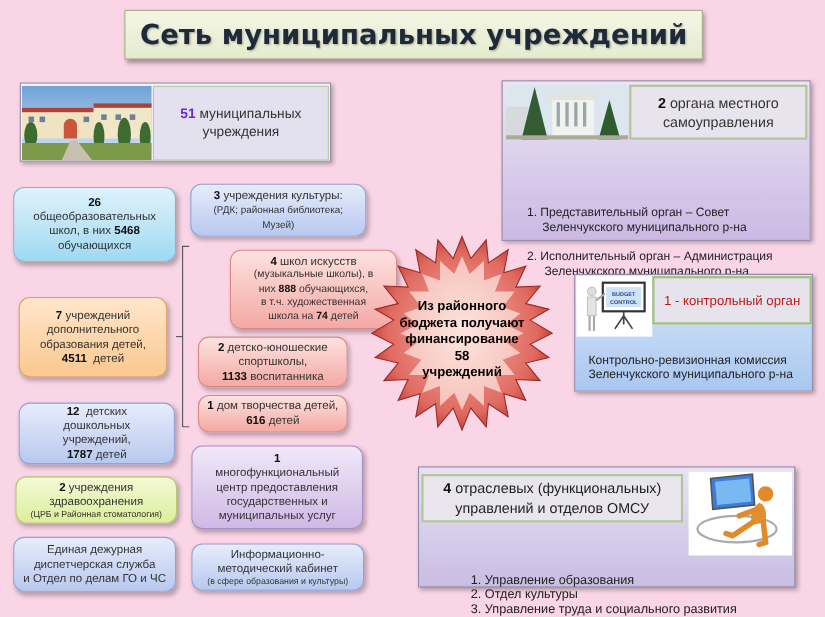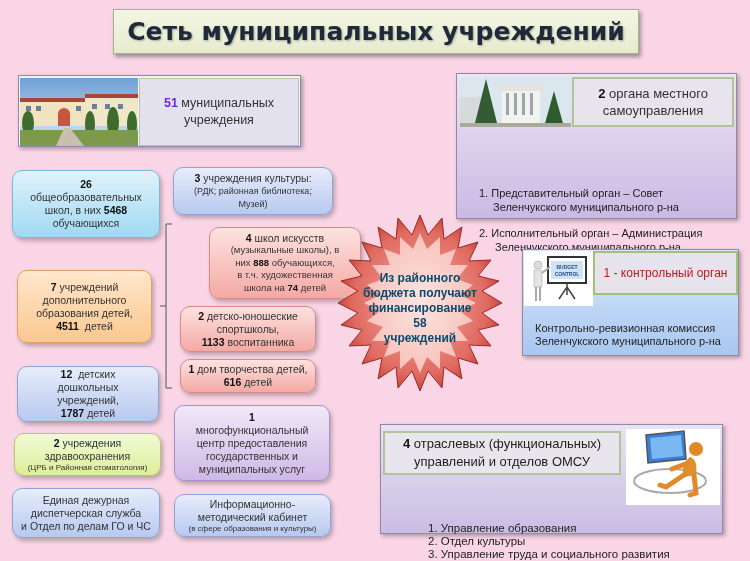--- a/index.html
+++ b/index.html
@@ -186,21 +186,21 @@
         <stop offset="1" stop-color="#b8302a"></stop>
       </radialGradient>
       <radialGradient id="innerG" cx="0.5" cy="0.5" r="0.5">
         <stop offset="0" stop-color="#fde4e0"></stop>
         <stop offset="1" stop-color="#f7c2bb"></stop>
       </radialGradient>
     </defs>
     <polygon fill="url(#starG)" stroke="#9a2a24" stroke-width="1" points="90,2 98,22 112,5 114,26 132,14 128,35 148,29 139,48 161,47 148,63 169,68 152,78 172,90 152,100 169,112 148,117 161,133 139,132 148,151 128,145 132,166 114,154 112,175 98,158 90,178 82,158 68,175 66,154 48,166 52,145 32,151 41,132 19,133 32,117 11,112 28,100 8,90 28,78 11,68 32,63 19,47 41,48 32,29 52,35 48,14 66,26 68,5 82,22"></polygon>
     <polygon fill="url(#innerG)" points="90,20 97,36 110,24 110,42 126,36 120,52 138,52 127,66 143,72 130,82 146,90 130,98 143,108 127,114 138,128 120,128 126,144 110,138 110,156 97,144 90,160 83,144 70,156 70,138 54,144 60,128 42,128 53,114 37,108 50,98 34,90 50,82 37,72 53,66 42,52 60,52 54,36 70,42 70,24 83,36"></polygon>
   </svg>
-  <div class="abs" style="left:0;top:58px;width:180px;text-align:center;font-weight:bold;font-size:12px;line-height:15px;color:#0c4a6e;">
+  <div class="abs" style="left:0;top:58px;width:180px;text-align:center;font-weight:bold;font-size:12px;line-height:15px;color:#000000;">
     <div>Из районного</div>
     <div>бюджета получают</div>
     <div>финансирование</div>
     <div>58</div>
     <div>учреждений</div>
   </div>
 </div>
 
 <div class="abs card" style="left:522px;top:249px;width:217px;height:107px;background:linear-gradient(#d8e8fb,#a9c7f0);">
   <div class="photo" style="left:1px;top:1px;width:69px;height:55px;background:#fff;">

